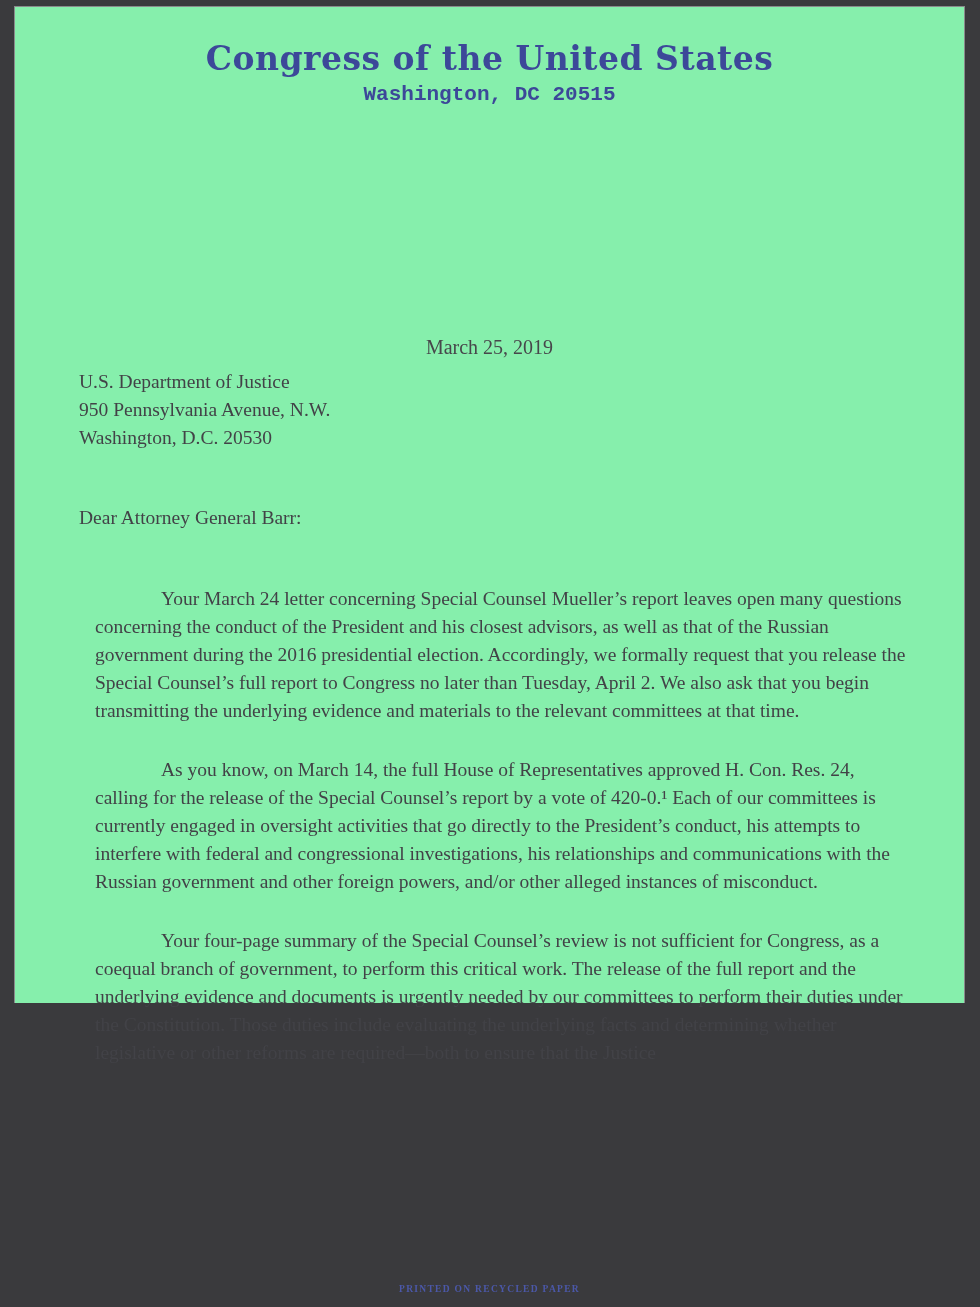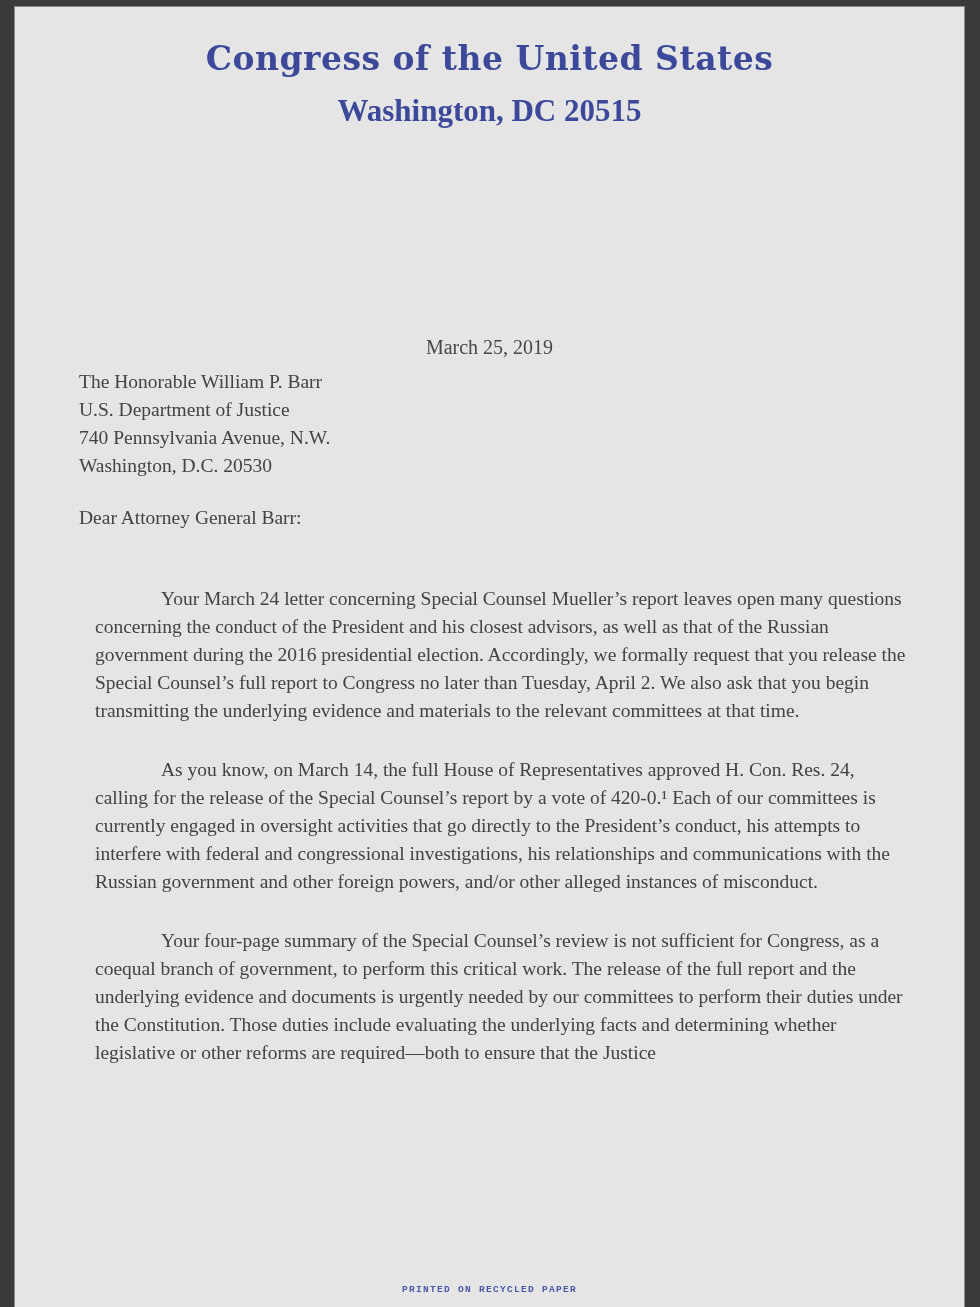--- a/index.html
+++ b/index.html
@@ -11,46 +11,46 @@
   }
   .viewer {
     position: relative;
     width: 980px; height: 1307px;
     background: #3a3a3d;
     overflow: hidden;
   }
   .page {
     position: absolute;
     left: 14px; top: 6px;
-    width: 951px; height: 1301px;
-    background: #e5e5e5;
+    width: 951px; height: 997px;
+    background: #86efac;
     border-left: 1px solid #8a8a8c;
     border-top: 1px solid #8a8a8c;
     border-right: 1px solid #8a8a8c;
   }
   .letterhead {
     position: absolute;
     top: 33px; left: 0;
     width: 100%;
     text-align: center;
     color: #3c4899;
   }
   .lh-title {
     font-family: "DejaVu Serif", serif;
     font-weight: bold;
     font-size: 33px;
     letter-spacing: 0.5px;
     line-height: 38px;
   }
   .lh-sub {
-    font-family: Liberation Serif, serif;
+    font-family: Liberation Mono, monospace;
     font-weight: bold;
-    font-size: 31px;
+    font-size: 21px;
     line-height: 26px;
-    margin-top: 20px;
+    margin-top: 4px;
   }
   .date-line {
     position: absolute;
     top: 305px; left: 0;
     width: 100%;
     text-align: center;
     font-size: 20px;
     color: #47474b;
     margin-top: 24px;
   }
@@ -98,44 +98,43 @@
   }
   .footnote-text sup {
     font-size: 10.5px;
     margin-right: 3px;
   }
   .recycled-notice {
     position: absolute;
     top: 1277px; left: 0;
     width: 100%;
     text-align: center;
-    font-family: Liberation Mono, monospace;
+    font-family: Liberation Serif, serif;
     font-size: 9.5px;
     font-weight: bold;
     letter-spacing: 1.3px;
     color: #4b58a9;
   }
 </style>
 </head>
 <body>
 
 <div class="viewer">
   <div class="page">
 
     <div class="letterhead">
       <div class="lh-title">Congress of the United States</div>
       <div class="lh-sub">Washington, DC 20515</div>
     </div>
 
     <div class="date-line">March 25, 2019</div>
 
     <div class="recipient">
-      <div>The Honorable William P. Barr</div>
       <div>U.S. Department of Justice</div>
-      <div>740 Pennsylvania Avenue, N.W.</div>
+      <div>950 Pennsylvania Avenue, N.W.</div>
       <div>Washington, D.C. 20530</div>
     </div>
 
     <div class="salutation">Dear Attorney General Barr:</div>
 
     <div class="letter-body">
       <p>Your March 24 letter concerning Special Counsel Mueller’s report leaves open many questions concerning the conduct of the President and his closest advisors, as well as that of the Russian government during the 2016 presidential election.  Accordingly, we formally request that you release the Special Counsel’s full report to Congress no later than Tuesday, April 2.  We also ask that you begin transmitting the underlying evidence and materials to the relevant committees at that time.</p>
       <p>As you know, on March 14, the full House of Representatives approved H. Con. Res. 24, calling for the release of the Special Counsel’s report by a vote of 420-0.¹  Each of our committees is currently engaged in oversight activities that go directly to the President’s conduct, his attempts to interfere with federal and congressional investigations, his relationships and communications with the Russian government and other foreign powers, and/or other alleged instances of misconduct.</p>
       <p>Your four-page summary of the Special Counsel’s review is not sufficient for Congress, as a coequal branch of government, to perform this critical work.  The release of the full report and the underlying evidence and documents is urgently needed by our committees to perform their duties under the Constitution.  Those duties include evaluating the underlying facts and determining whether legislative or other reforms are required—both to ensure that the Justice</p>
     </div>

